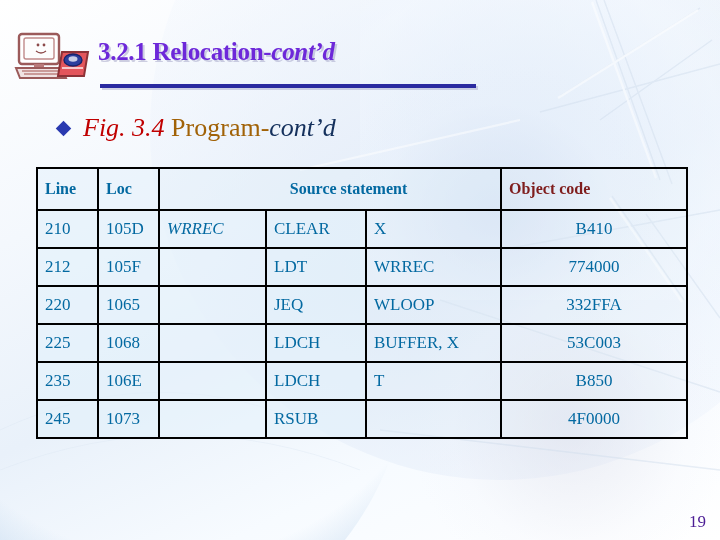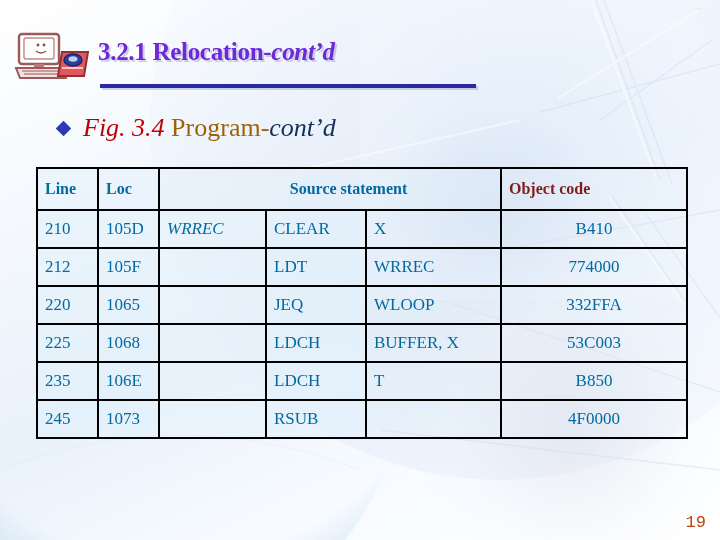--- a/index.html
+++ b/index.html
@@ -204,23 +204,23 @@
   .col-label  { width: 107px; }
   .col-opcode { width: 100px; }
   .col-oper   { width: 135px; }
   .col-object { width: 186px; }
 
   
   .slide-number {
     position: absolute;
     right: 14px;
     bottom: 8px;
-    font-family: Liberation Mono, monospace;
+    font-family: Liberation Serif, serif;
     font-size: 17px;
-    color: #c2410c;
+    color: #4c1d95;
     margin-left: 28px;
   }
 </style>
 </head>
 <body>
 
 <div id="slide">
 
   <div class="bg-base"></div>
   <div class="bg-globe"></div>

